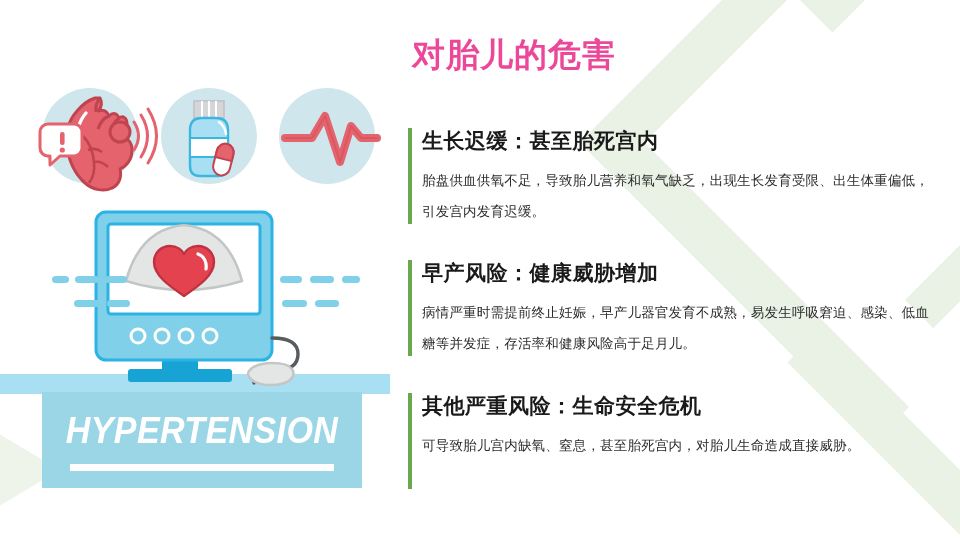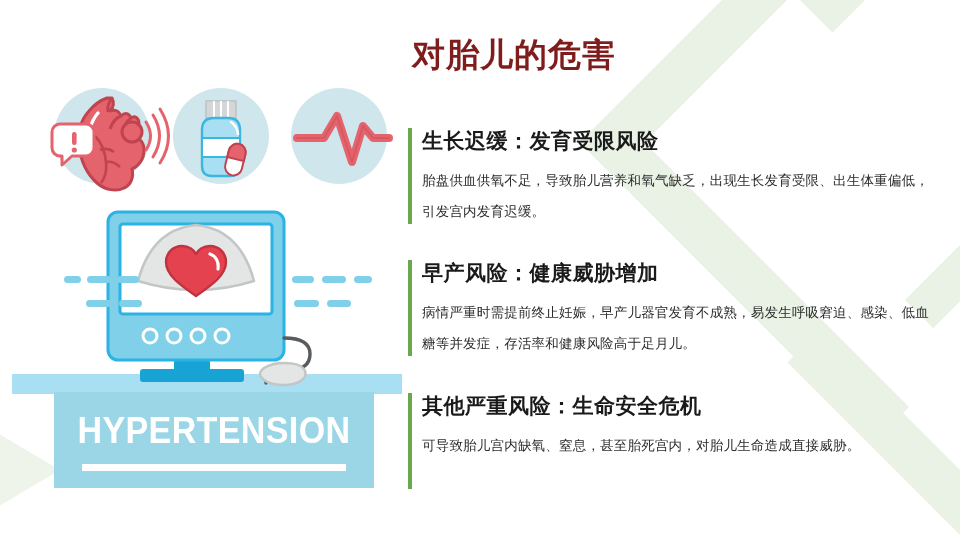--- a/index.html
+++ b/index.html
@@ -78,24 +78,25 @@
     width: 0;
     height: 0;
     border-top: 72px solid transparent;
     border-bottom: 72px solid transparent;
     border-left: 122px solid #eef4ea;
   }
 
   
   .illus {
     position: absolute;
-    left: 12px;
+    left: 0;
     top: 0;
     width: 390px;
     height: 423px;
+    font-style: italic;
   }
 
   .icon-circle {
     position: absolute;
     border-radius: 50%;
     background: #cfe6ec;
   }
   .ic1 { left: 42px;  top: 88px;  width: 96px; height: 96px; }
   .ic2 { left: 161px; top: 88px;  width: 96px; height: 96px; }
   .ic3 { left: 279px; top: 88px;  width: 96px; height: 96px; }
@@ -148,21 +149,21 @@
     top: 0;
     width: 540px;
     height: 540px;
   }
   .page-title {
     position: absolute;
     left: 4px;
     top: 33px;
     font-size: 33px;
     font-weight: bold;
-    color: #7f1d1d;
+    color: #ec4899;
     letter-spacing: 1px;
   }
 
   .section {
     position: absolute;
     left: 0;
     width: 532px;
   }
   .sec1 { top: 126px; }
   .sec2 { top: 258px; }
@@ -303,21 +304,21 @@
       <div class="band-rule"></div>
     </div>
   </div>
 
   <div class="content">
 
     <div class="page-title">对胎儿的危害</div>
 
     <div class="section sec1">
       <div class="accent-bar"></div>
-      <div class="sec-heading">生长迟缓：发育受限风险</div>
+      <div class="sec-heading">生长迟缓：甚至胎死宫内</div>
       <div class="sec-body">胎盘供血供氧不足，导致胎儿营养和氧气缺乏，出现生长发育受限、出生体重偏低，引发宫内发育迟缓。</div>
     </div>
 
     <div class="section sec3">
       <div class="accent-bar"></div>
       <div class="sec-heading">其他严重风险：生命安全危机</div>
       <div class="sec-body">可导致胎儿宫内缺氧、窒息，甚至胎死宫内，对胎儿生命造成直接威胁。</div>
     </div>
 
     <div class="section sec2">

